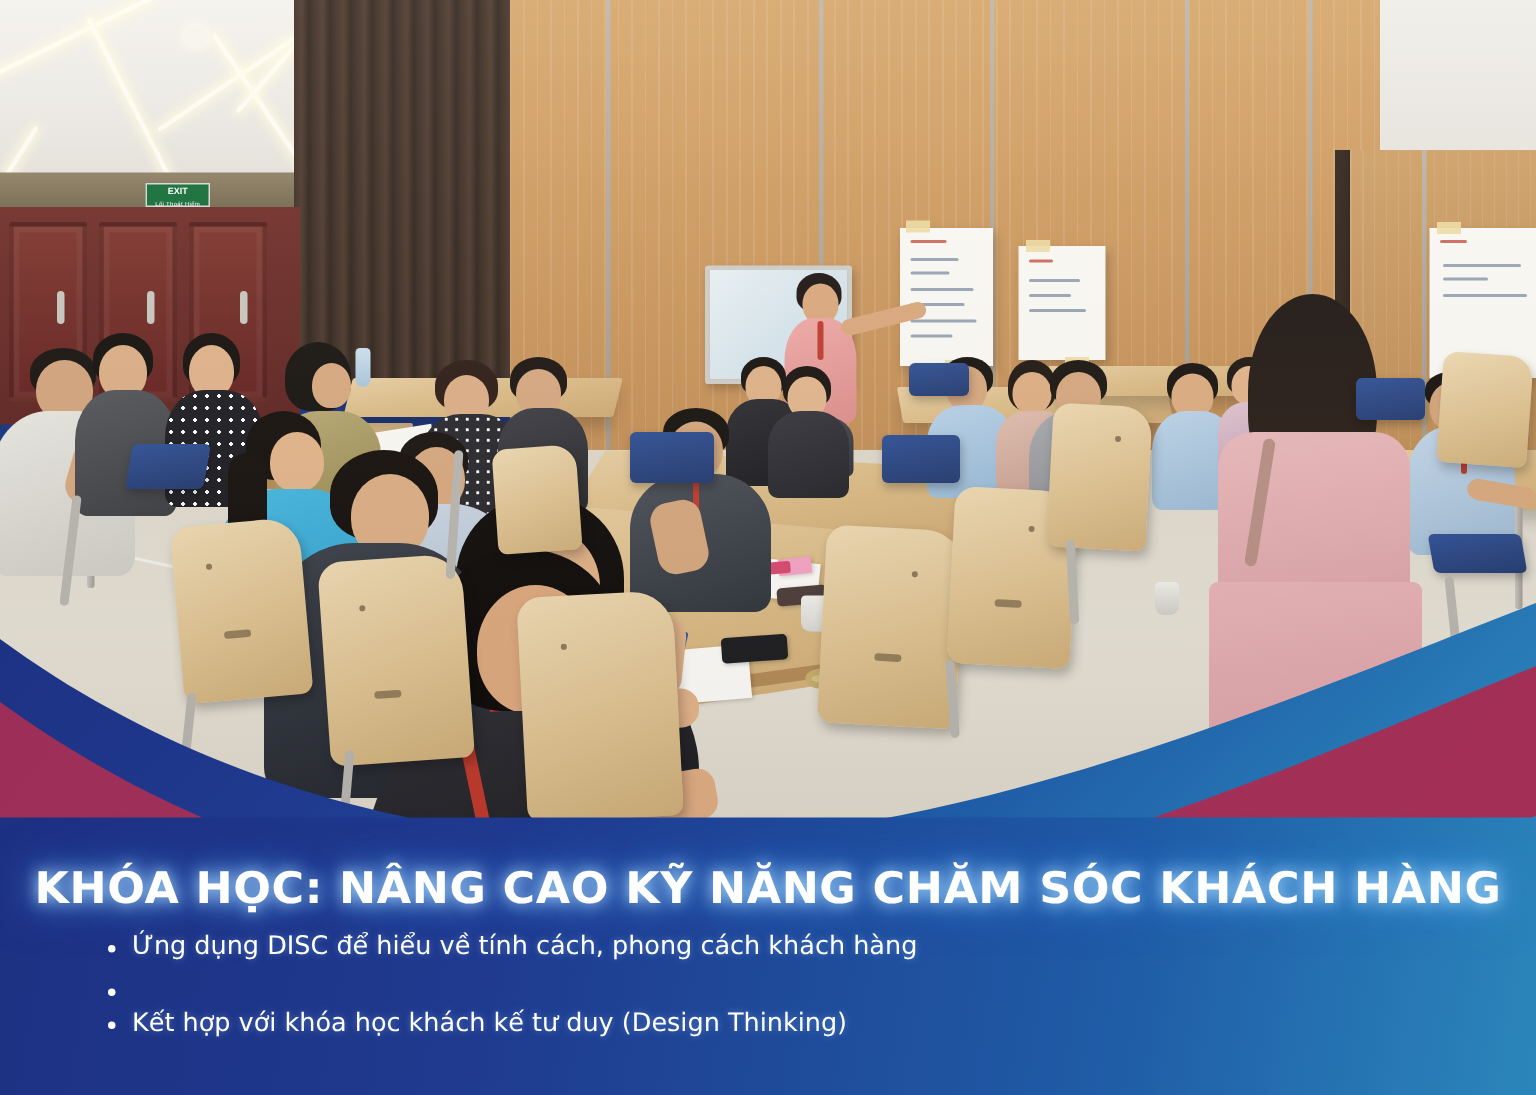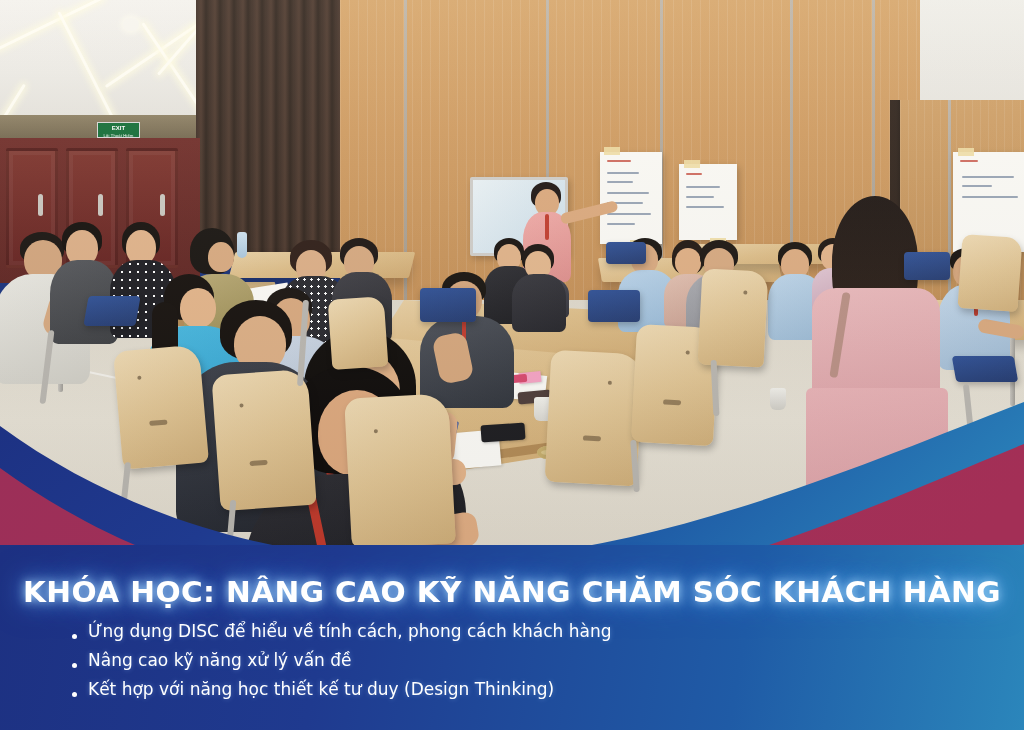--- a/index.html
+++ b/index.html
@@ -157,21 +157,21 @@
   
   .text-area { position:absolute; left:0; top:575px; width:1024px; height:155px; }
   .headline {
     position:absolute; left:0; top:0; width:1024px; text-align:center;
     font-family:"DejaVu Sans", sans-serif;
     font-size:29px; font-weight:700; letter-spacing:.4px; color:#ffffff;
     text-shadow:0 0 10px rgba(170,220,255,.95), 0 0 22px rgba(120,190,255,.75), 0 0 34px rgba(90,170,255,.5);
     transform:scaleX(1.02);
   }
   .bullets { position:absolute; left:72px; top:45px; width:860px; }
-  .bullet-row { display:flex; align-items:center; gap:11px; margin-bottom:7px; }
+  .bullet-row { display:flex; align-items:flex-start; gap:11px; margin-bottom:7px; }
   .bullet-dot { width:5px; height:5px; border-radius:50%; background:#fff; margin-top:10px; flex:0 0 auto; }
   .bullet-text {
     font-family:"DejaVu Sans", sans-serif;
     font-size:17px; color:#ffffff; line-height:22px; font-weight:400;
     text-shadow:0 0 5px rgba(150,200,255,.45);
   }
 </style>
 </head>
 <body>
 
@@ -520,22 +520,21 @@
 
   <div class="text-area">
     <div class="headline">KHÓA HỌC: NÂNG CAO KỸ NĂNG CHĂM SÓC KHÁCH HÀNG</div>
     <div class="bullets">
       <div class="bullet-row">
         <span class="bullet-dot"></span>
         <span class="bullet-text">Ứng dụng DISC để hiểu về tính cách, phong cách khách hàng</span>
       </div>
       <div class="bullet-row">
         <span class="bullet-dot"></span>
-        <span class="bullet-text">Nâng cao kỹ năng xử lý vấn đề</span>
       </div>
       <div class="bullet-row">
         <span class="bullet-dot"></span>
-        <span class="bullet-text">Kết hợp với năng học thiết kế tư duy (Design Thinking)</span>
+        <span class="bullet-text">Kết hợp với khóa học khách kế tư duy (Design Thinking)</span>
       </div>
     </div>
   </div>
 
 </div>
 
 </body></html>

